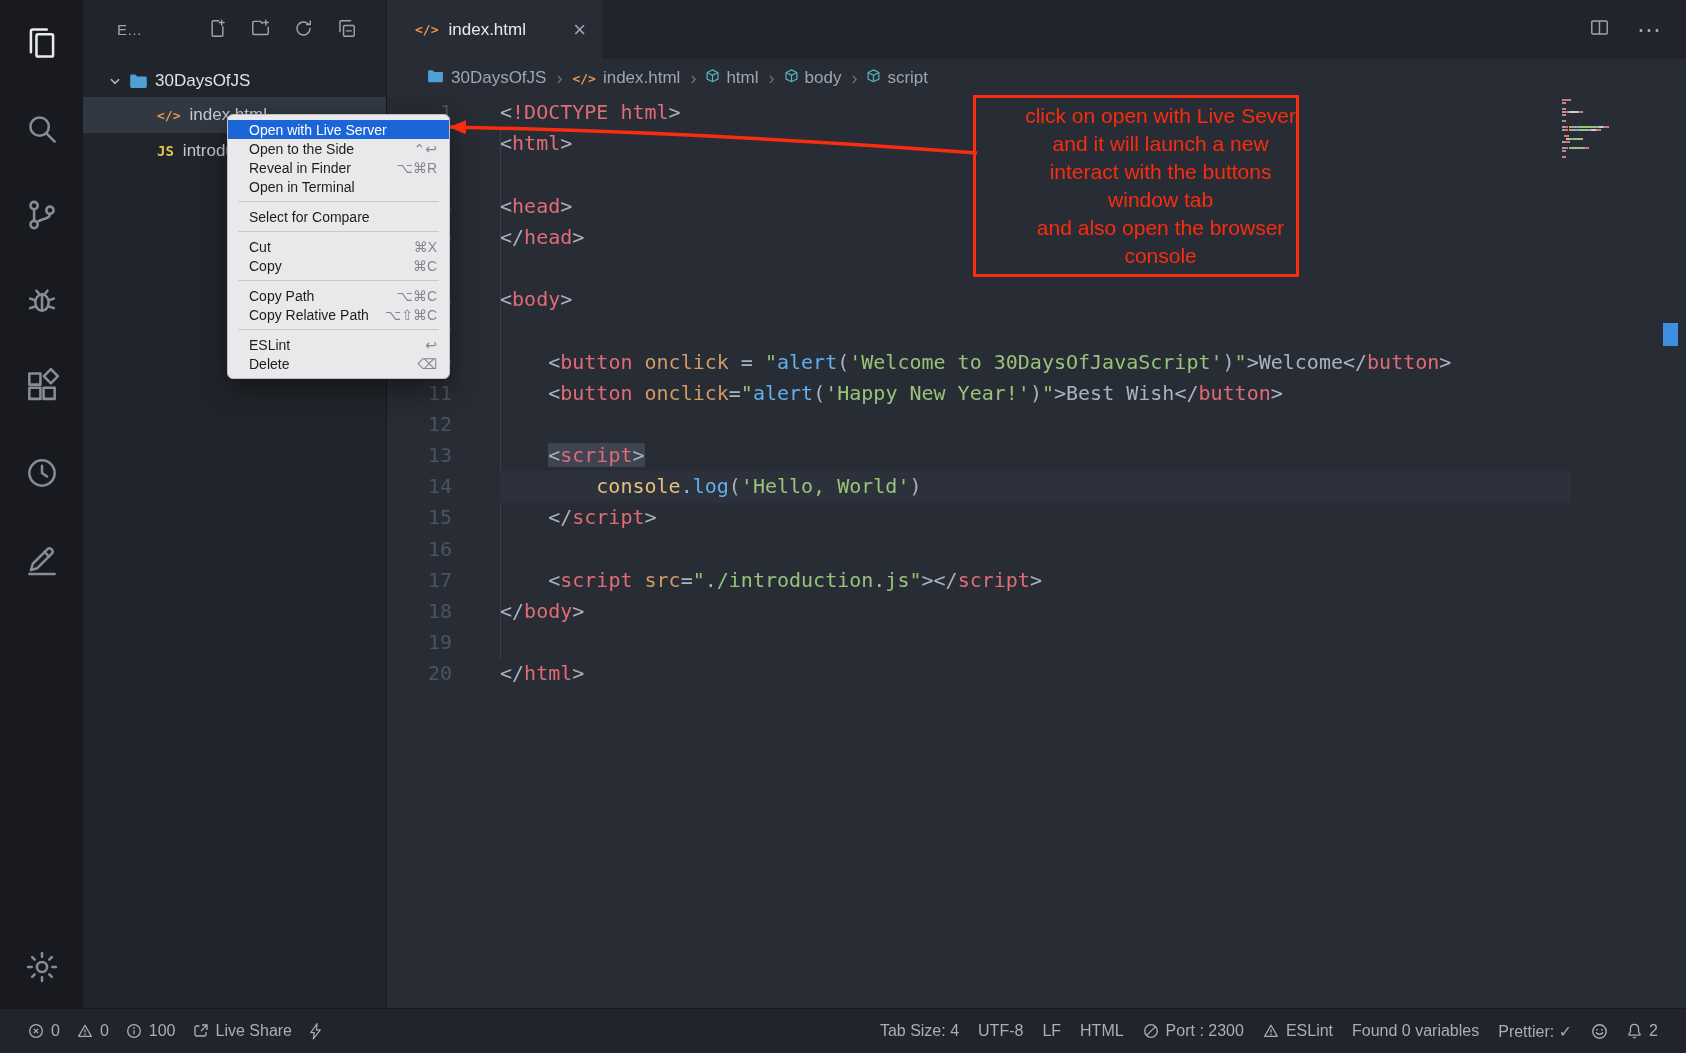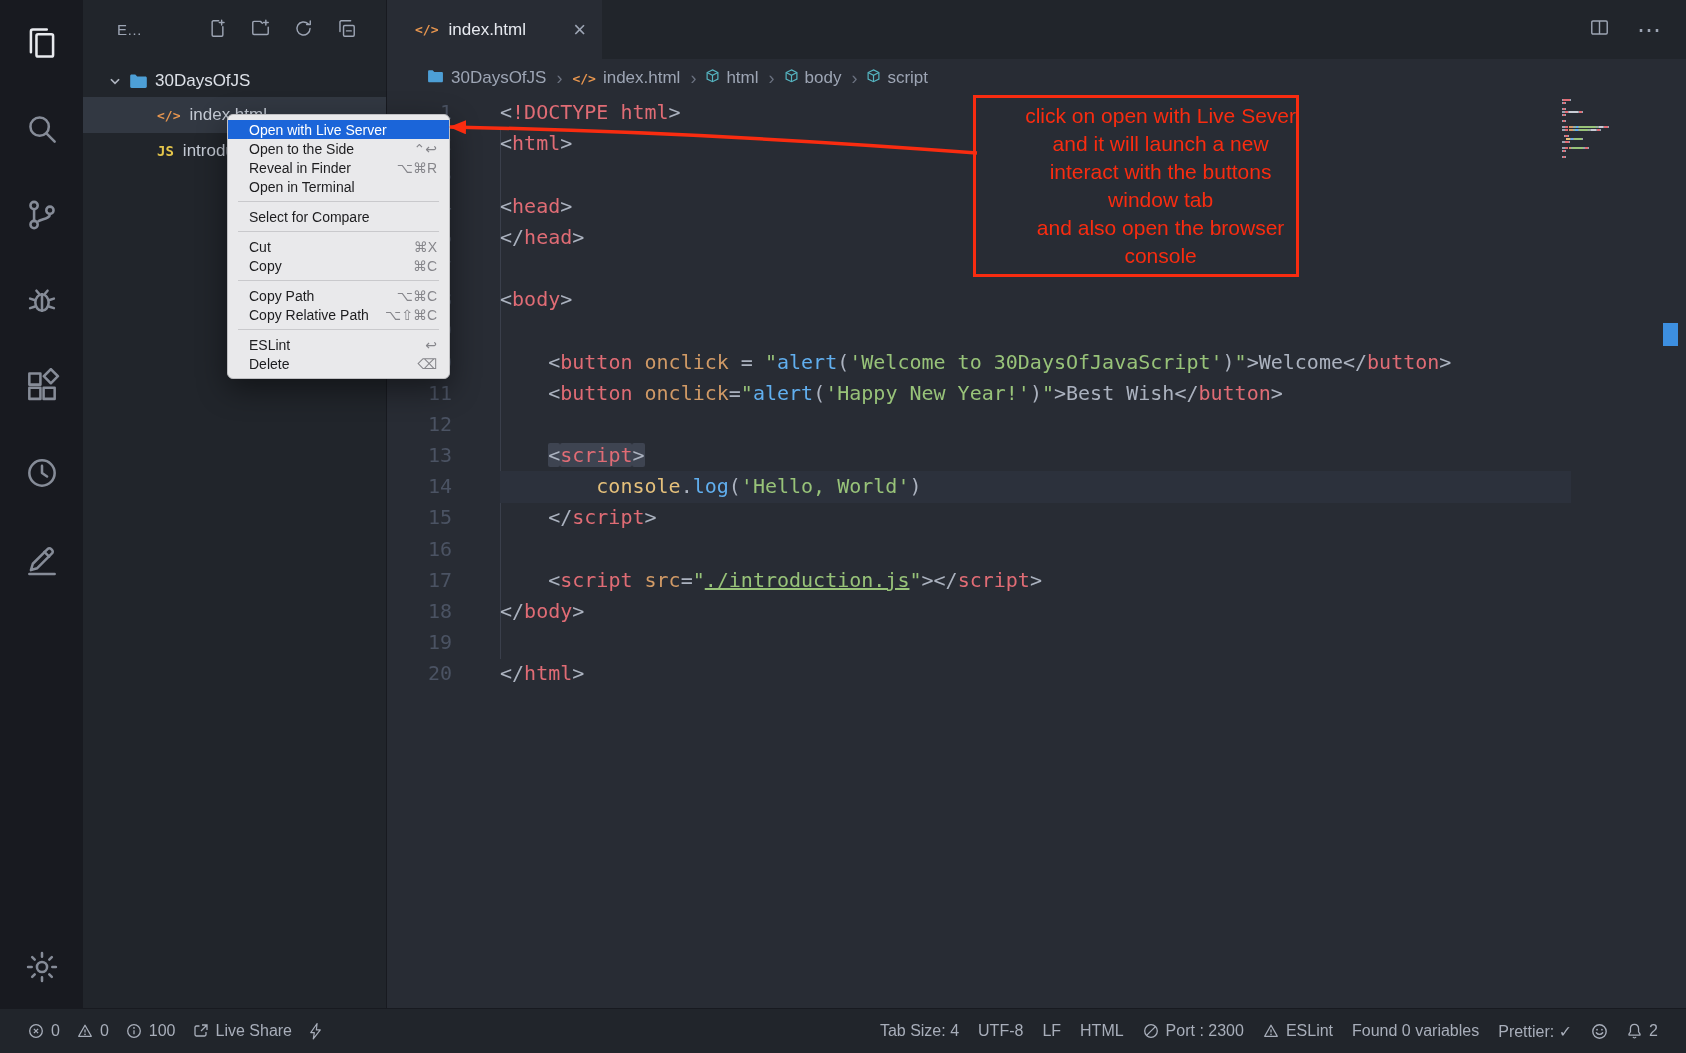--- a/index.html
+++ b/index.html
@@ -46,21 +46,21 @@
   
   .code-area{position:absolute;left:0;top:97px;right:0;bottom:0;font-family:"DejaVu Sans Mono",monospace;font-size:20px;}
   .indent-guide{position:absolute;left:113px;top:31px;height:531px;width:1px;background:#3a3f4b;}
   .current-line-bg{position:absolute;left:113px;top:374.4px;height:31.2px;width:1071px;background:#2c313c;}
   #code-lines{position:relative;}
   .code-line{display:flex;height:31.2px;line-height:31.2px;white-space:pre;}
   .line-number{width:65px;text-align:right;color:#4b5363;flex:none;}
   .line-content{margin-left:48px;}
   .tk-tag{color:#e06c75;} .tk-attr{color:#d19a66;} .tk-string{color:#98c379;}
   .tk-func{color:#61afef;} .tk-punct{color:#abb2bf;} .tk-text{color:#abb2bf;}
-  .tk-cls{color:#e5c07b;} .tk-link{color:#98c379;text-decoration:underline;}
+  .tk-cls{color:#e5c07b;} .tk-link{color:#98c379;}
   .whl{background:#3e4451;border-radius:2px;}
 
   .minimap{position:absolute;top:2px;right:24px;width:100px;cursor:pointer;}
   .mm-line{height:2.2px;margin-bottom:0.8px;white-space:nowrap;font-size:0;}
   .mm-line span{display:inline-block;height:2.2px;}
   .overview-marker{position:absolute;right:8px;top:226px;width:15px;height:23px;background:#3d8fe0;}
 
   
   .status-bar{position:absolute;left:0;bottom:0;width:100%;height:45px;background:#21252b;border-top:1px solid #181a20;
               display:flex;align-items:center;justify-content:space-between;padding:0 28px;font-size:16px;color:#a8aeba;z-index:6;}

